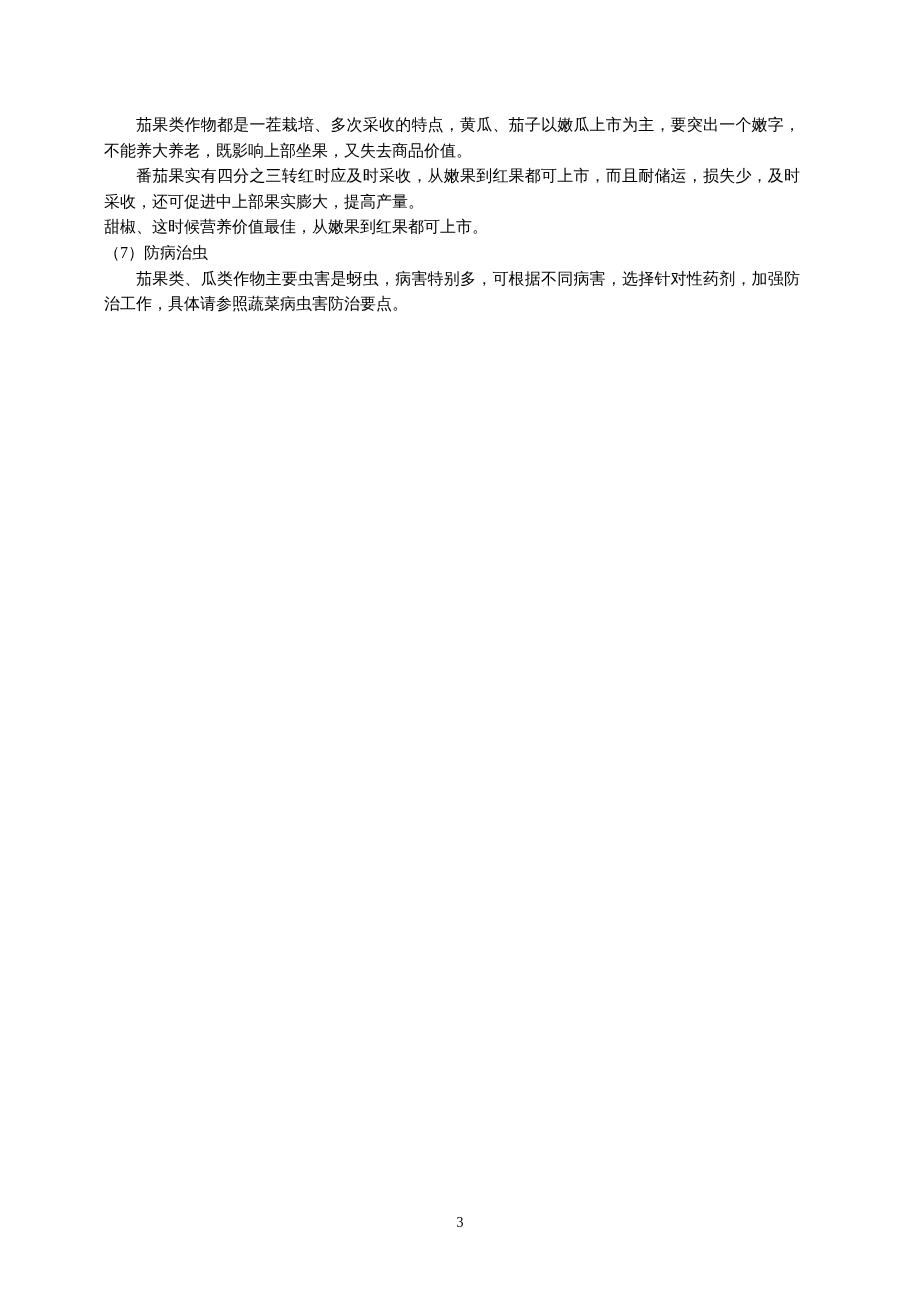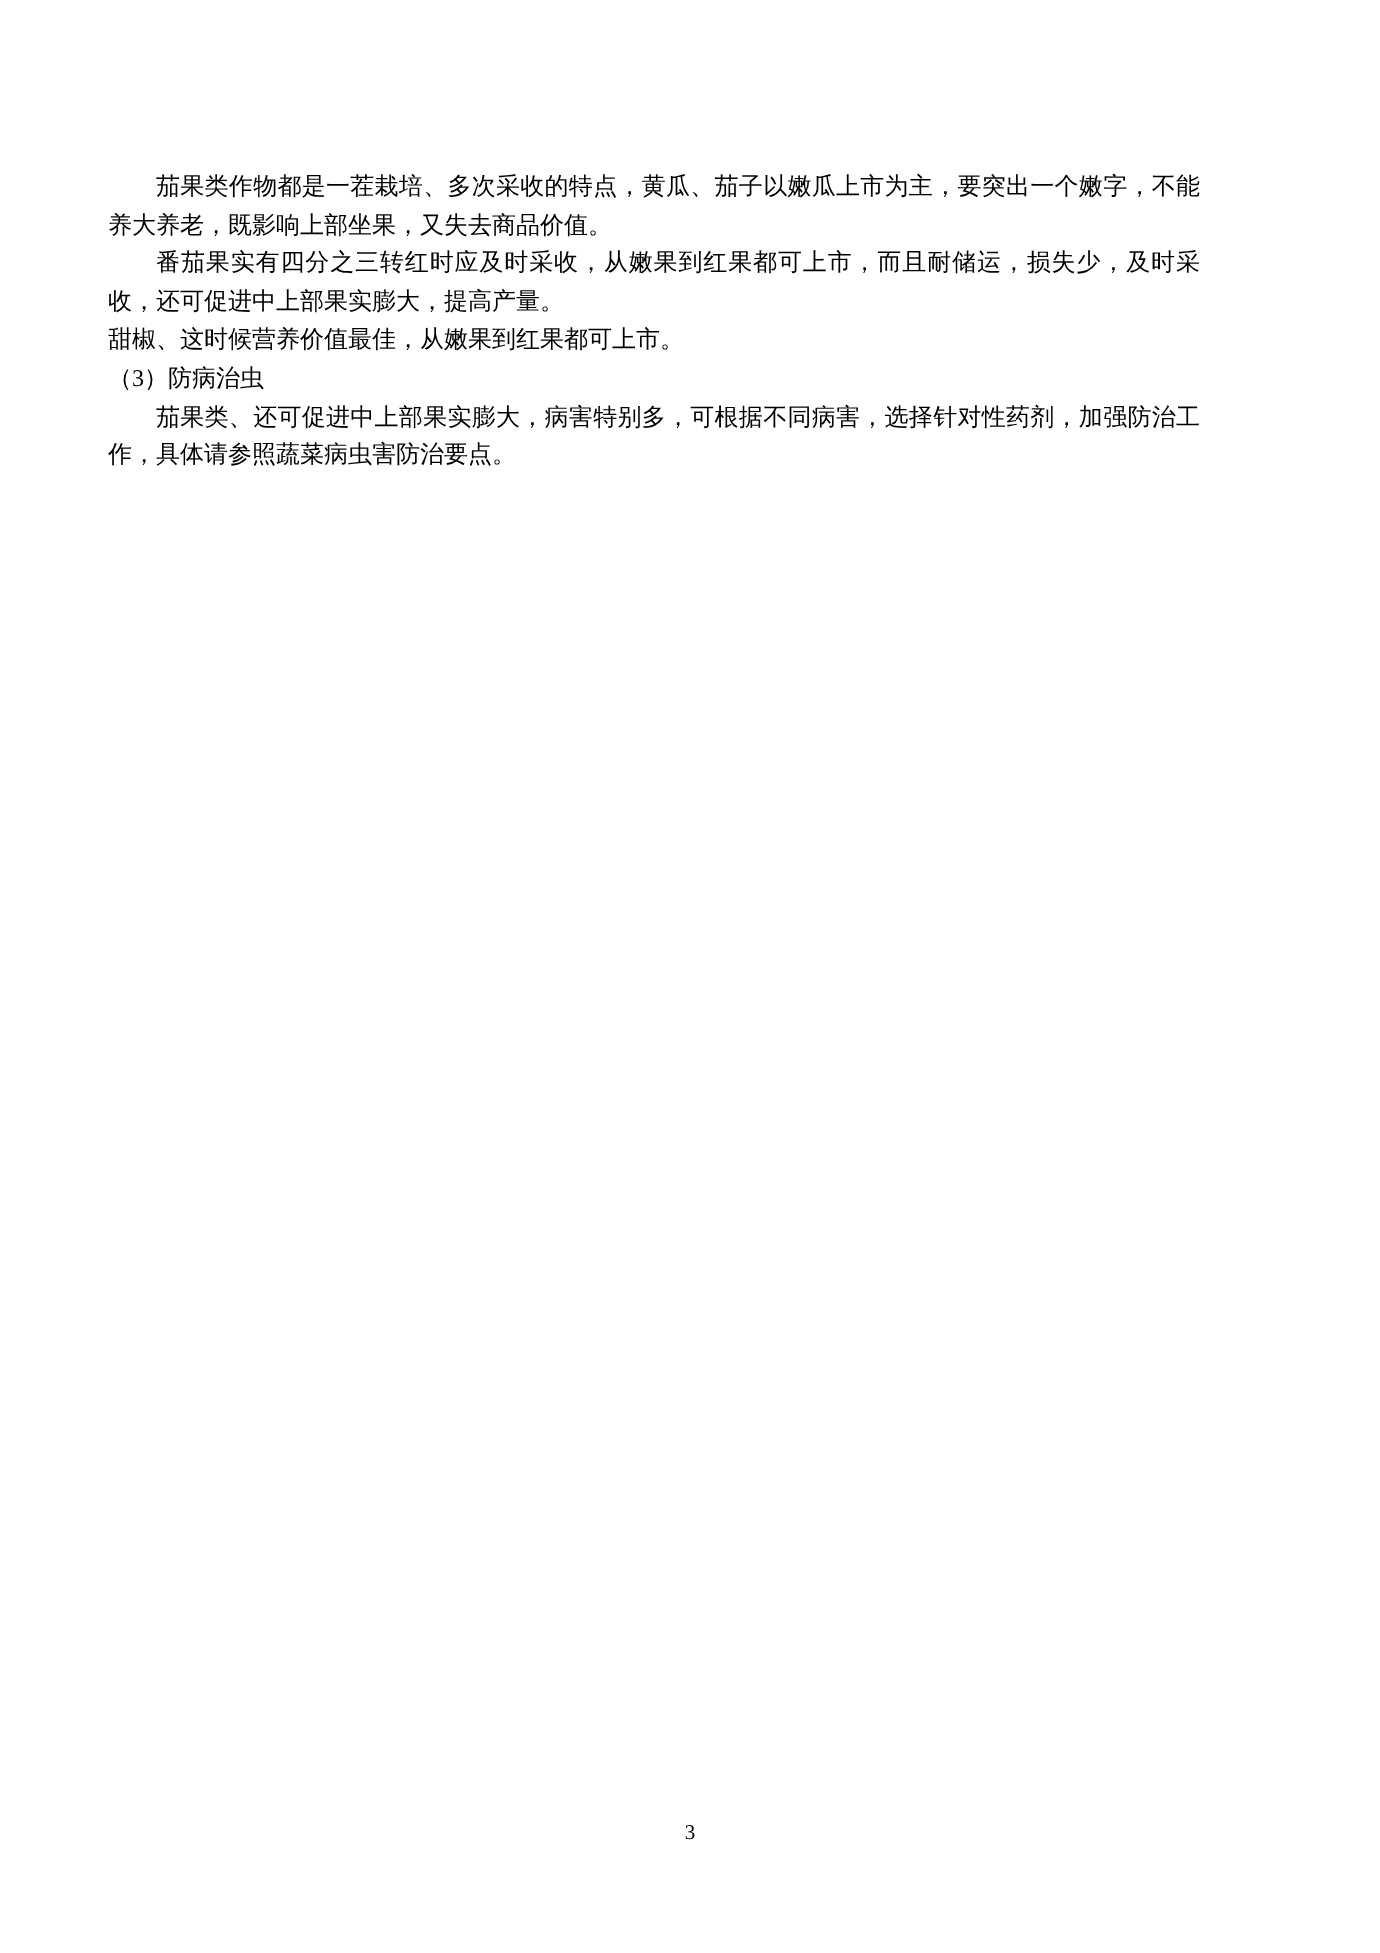--- a/index.html
+++ b/index.html
@@ -7,21 +7,21 @@
       width: 920px;
       height: 1302px;
       background: #ffffff;
       font-family: "SimSun", "宋体", serif;
       font-size: 16px;
       color: #000000;
       line-height: 1.6;
       position: relative;
     }
     .page-content {
-      padding: 112px 120px 0 72px;
+      padding: 112px 120px 0 104px;
     }
     .paragraph {
       text-align: justify;
       margin: 0;
     }
     .indent {
       text-indent: 2em;
     }
     .page-number {
       position: absolute;
@@ -33,17 +33,17 @@
       font-family: "Times New Roman", serif;
     }
   </style>
 </head>
 <body>
 
 <div class="page-content">
   <p class="paragraph indent">茄果类作物都是一茬栽培、多次采收的特点，黄瓜、茄子以嫩瓜上市为主，要突出一个嫩字，不能养大养老，既影响上部坐果，又失去商品价值。</p>
   <p class="paragraph indent">番茄果实有四分之三转红时应及时采收，从嫩果到红果都可上市，而且耐储运，损失少，及时采收，还可促进中上部果实膨大，提高产量。</p>
   <p class="paragraph">甜椒、这时候营养价值最佳，从嫩果到红果都可上市。</p>
-  <p class="paragraph">（3）防病治虫</p>
-  <p class="paragraph indent">茄果类、还可促进中上部果实膨大，病害特别多，可根据不同病害，选择针对性药剂，加强防治工作，具体请参照蔬菜病虫害防治要点。</p>
+  <p class="paragraph">（7）防病治虫</p>
+  <p class="paragraph indent">茄果类、瓜类作物主要虫害是蚜虫，病害特别多，可根据不同病害，选择针对性药剂，加强防治工作，具体请参照蔬菜病虫害防治要点。</p>
 </div>
 
 <div class="page-number">3</div>
 
 </body></html>

